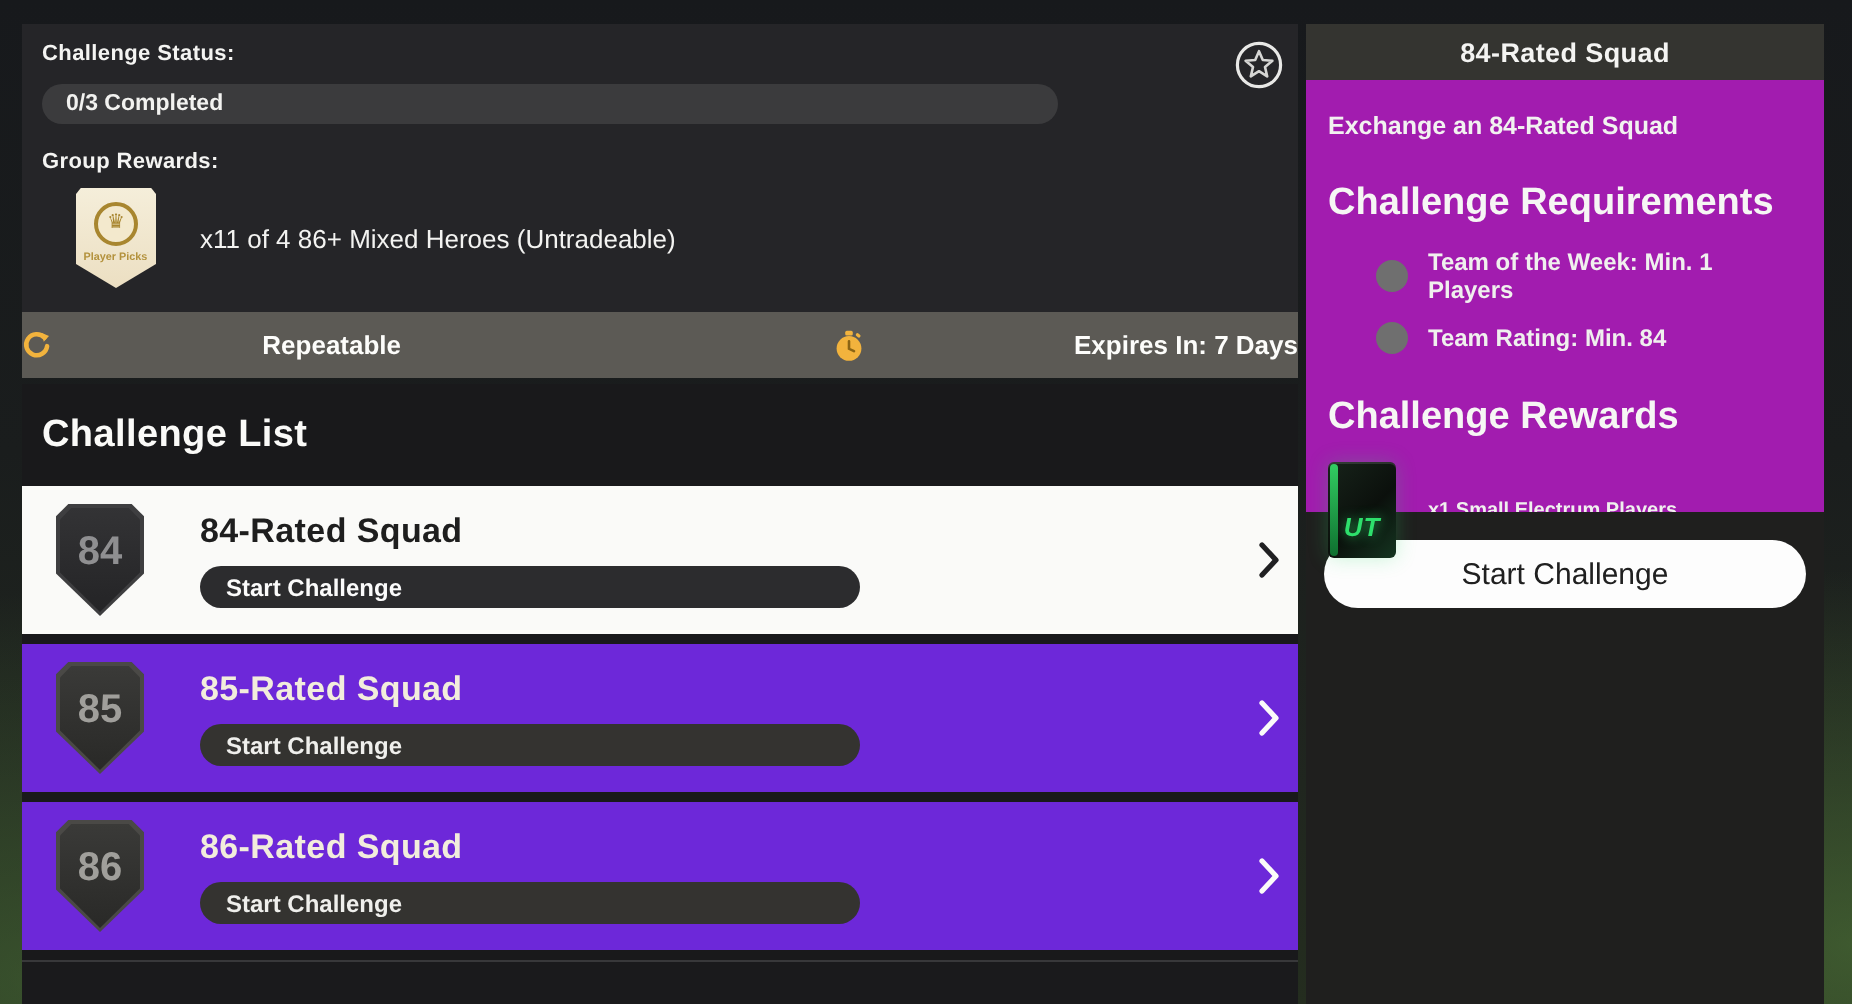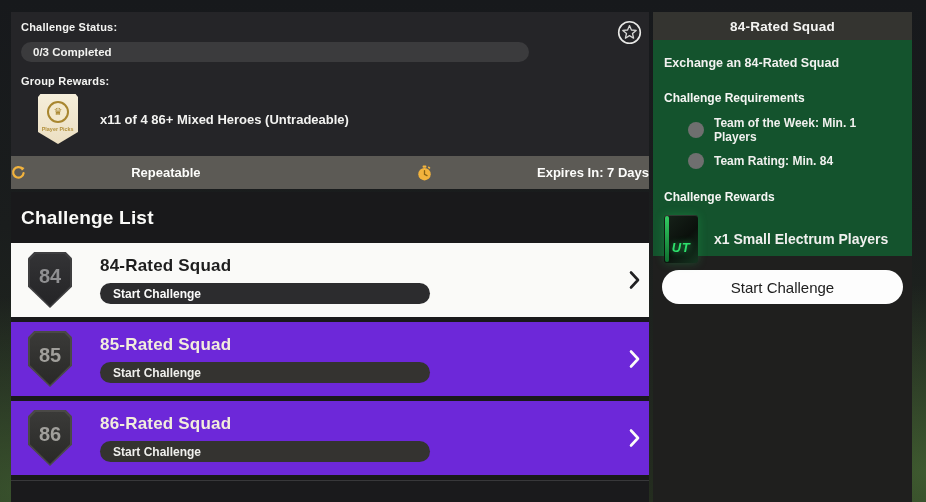--- a/index.html
+++ b/index.html
@@ -29,21 +29,21 @@
     width:40px;height:50px;margin-left:17px;background:linear-gradient(180deg,#f5eeda,#ecdfc2);
     clip-path:polygon(6% 0,94% 0,100% 6%,100% 76%,50% 100%,0 76%,0 6%);
     display:flex;flex-direction:column;align-items:center;justify-content:flex-start;padding-top:7px;box-sizing:border-box;
   }
   .pick-circle{
     width:22px;height:22px;border-radius:50%;border:2px solid #a8862f;background:#f3e9cd;
     display:flex;align-items:center;justify-content:center;box-sizing:border-box;
   }
   .pick-circle .crown{font-size:10px;color:#a8862f;line-height:1;}
   .pick-caption{font-size:6px;font-weight:700;color:#b3913c;margin-top:3px;transform:scale(.9);white-space:nowrap;}
-  .reward-label{color:#f3f3f1;font-size:13px;font-weight:700;margin-left:22px;}
+  .reward-label{color:#f3f3f1;font-size:13px;font-weight:400;margin-left:22px;}
 
   .meta-bar{
     background:#5c5a55;height:33px;display:flex;align-items:center;gap:7px;justify-content:space-between;
   }
   .meta-bar .mlabel{color:#fdfdfb;font-size:13px;font-weight:700;}
   .meta-bar .gap{width:6px;}
 
   .list-section{background:#19191b;flex:1;display:flex;flex-direction:column;margin-top:3px;}
   .list-title{margin:0;padding:15px 10px 14px 10px;color:#fafaf8;font-size:19px;font-weight:700;letter-spacing:.2px;}
   .row{
@@ -78,42 +78,42 @@
   .chev{position:absolute;right:9px;top:50%;transform:translateY(-50%);color:#fbfbf9;}
   .row.selected .chev{color:#202022;}
   .list-end{border-top:1px solid #38383a;background:#1a1a1c;flex:1;}
 
   
   .right-panel{left:653px;width:259px;display:flex;flex-direction:column;}
   .rp-header{
     height:28px;background:#343430;display:flex;align-items:center;justify-content:center;
   }
   .rp-header span{color:#f4f4f2;font-size:13.5px;font-weight:700;letter-spacing:.2px;}
-  .rp-content{background:#14532d;padding:14px 11px 10px 11px;box-sizing:border-box;height:216px;}
+  .rp-content{background:#a21caf;padding:14px 11px 10px 11px;box-sizing:border-box;height:216px;}
   .rp-desc{color:#f2f2f0;font-size:12.5px;font-weight:700;margin:2px 0 0 0;}
-  .rp-h{color:#f6f6f4;font-size:12px;font-weight:700;margin:21px 0 11px 0;}
+  .rp-h{color:#f6f6f4;font-size:19px;font-weight:700;margin:21px 0 11px 0;}
   .req-item{display:flex;align-items:center;gap:10px;margin-bottom:9px;padding-left:24px;}
   .req-dot{width:16px;height:16px;border-radius:50%;background:#6f6f6f;flex:0 0 auto;}
   .req-item span{color:#f0f0ee;font-size:12px;font-weight:700;}
   .rp-reward{display:flex;align-items:center;margin-top:4px;}
   .pack{
     width:34px;height:48px;border-radius:3px;position:relative;
     background:linear-gradient(135deg,#17231a 0%,#0b100c 55%,#143520 100%);
     box-shadow:0 0 10px rgba(40,220,100,.25), inset 0 1px 0 rgba(255,255,255,.12);
     display:flex;align-items:flex-end;justify-content:center;
   }
   .pack::before{
     content:"";position:absolute;left:1px;top:1px;bottom:1px;width:4px;border-radius:2px;
     background:linear-gradient(180deg,#35e06a,#0f7a33);opacity:.9;
   }
   .pack .ut{
     font-size:13px;font-weight:700;font-style:italic;color:#2ee06c;margin-bottom:8px;
     text-shadow:0 0 6px rgba(46,224,108,.8);letter-spacing:.5px;
   }
-  .rp-reward > span{color:#f0f0ee;font-size:14px;font-weight:700;margin-left:16px;}
+  .rp-reward > span{color:#f0f0ee;font-size:10px;font-weight:700;margin-left:16px;}
   .rp-footer{background:#1f1f1e;flex:1;padding:14px 9px 0 9px;box-sizing:border-box;}
   .start-btn{
     width:100%;height:34px;border:none;border-radius:17px;background:#fdfdfd;cursor:pointer;
     color:#202020;font-size:15px;font-weight:400;font-family:"Liberation Sans",sans-serif;
     display:flex;align-items:center;justify-content:center;
   }
   svg{display:block;}
 </style>
 </head>
 <body>

